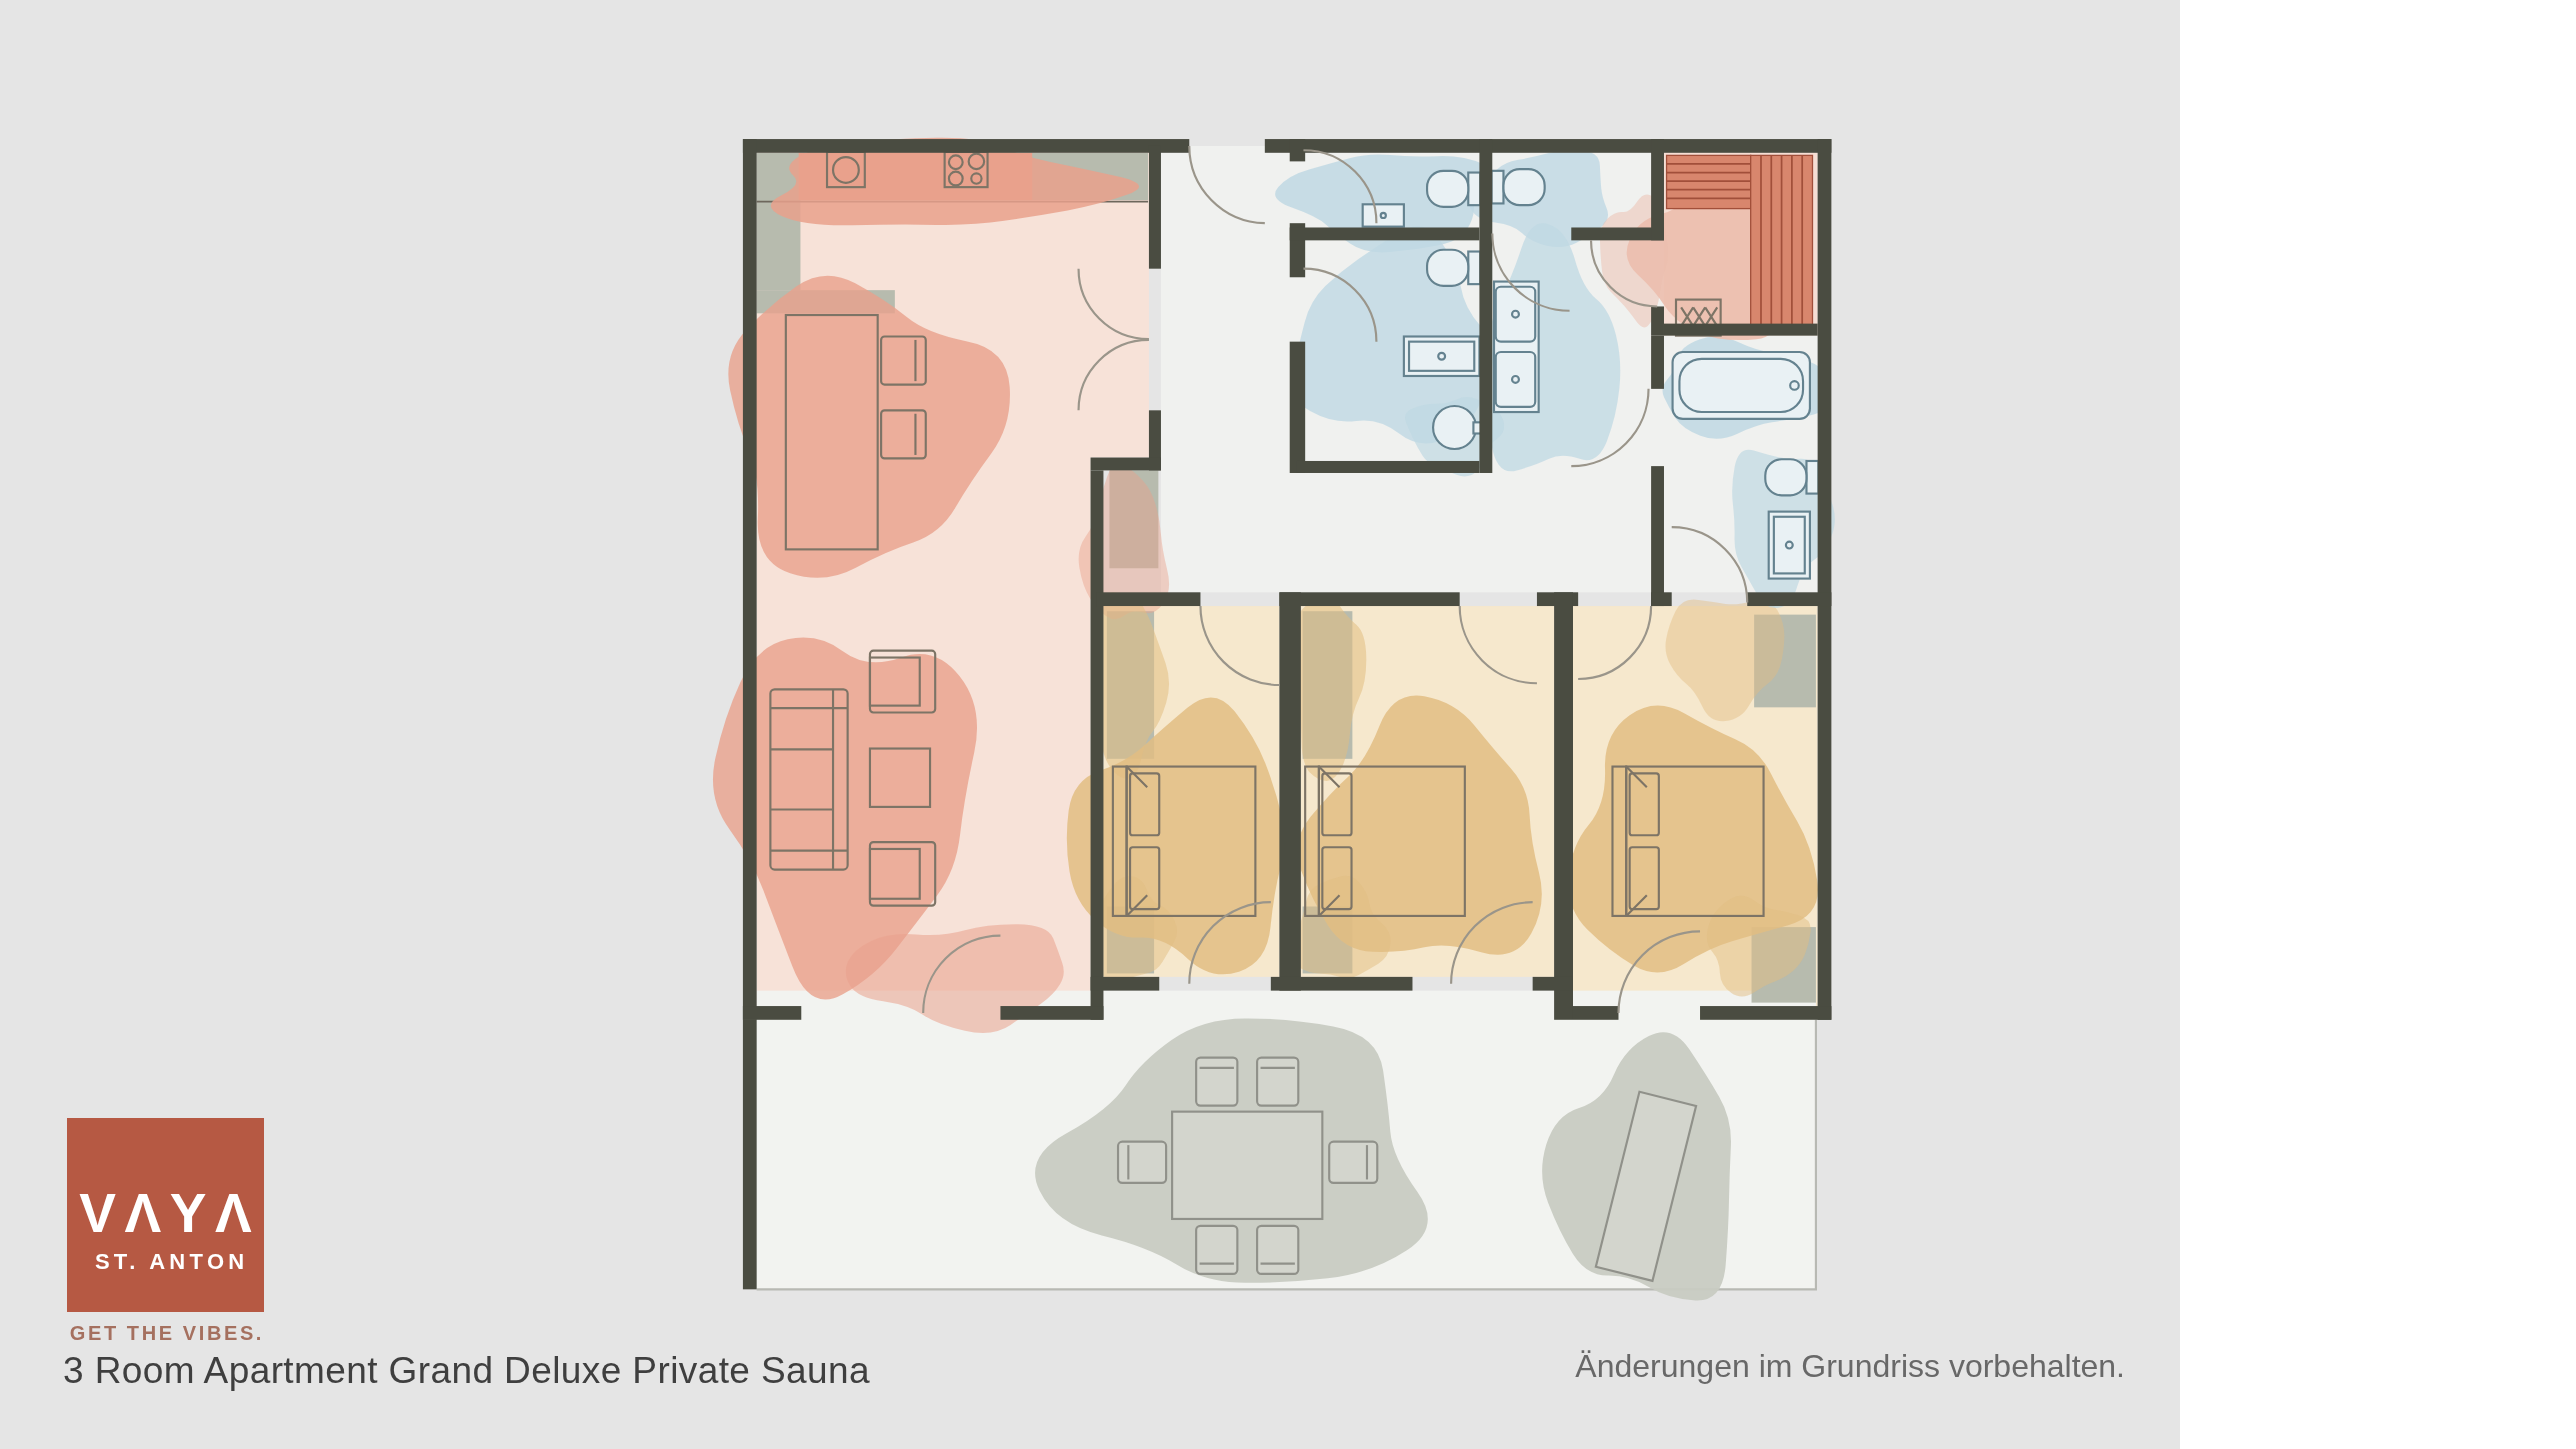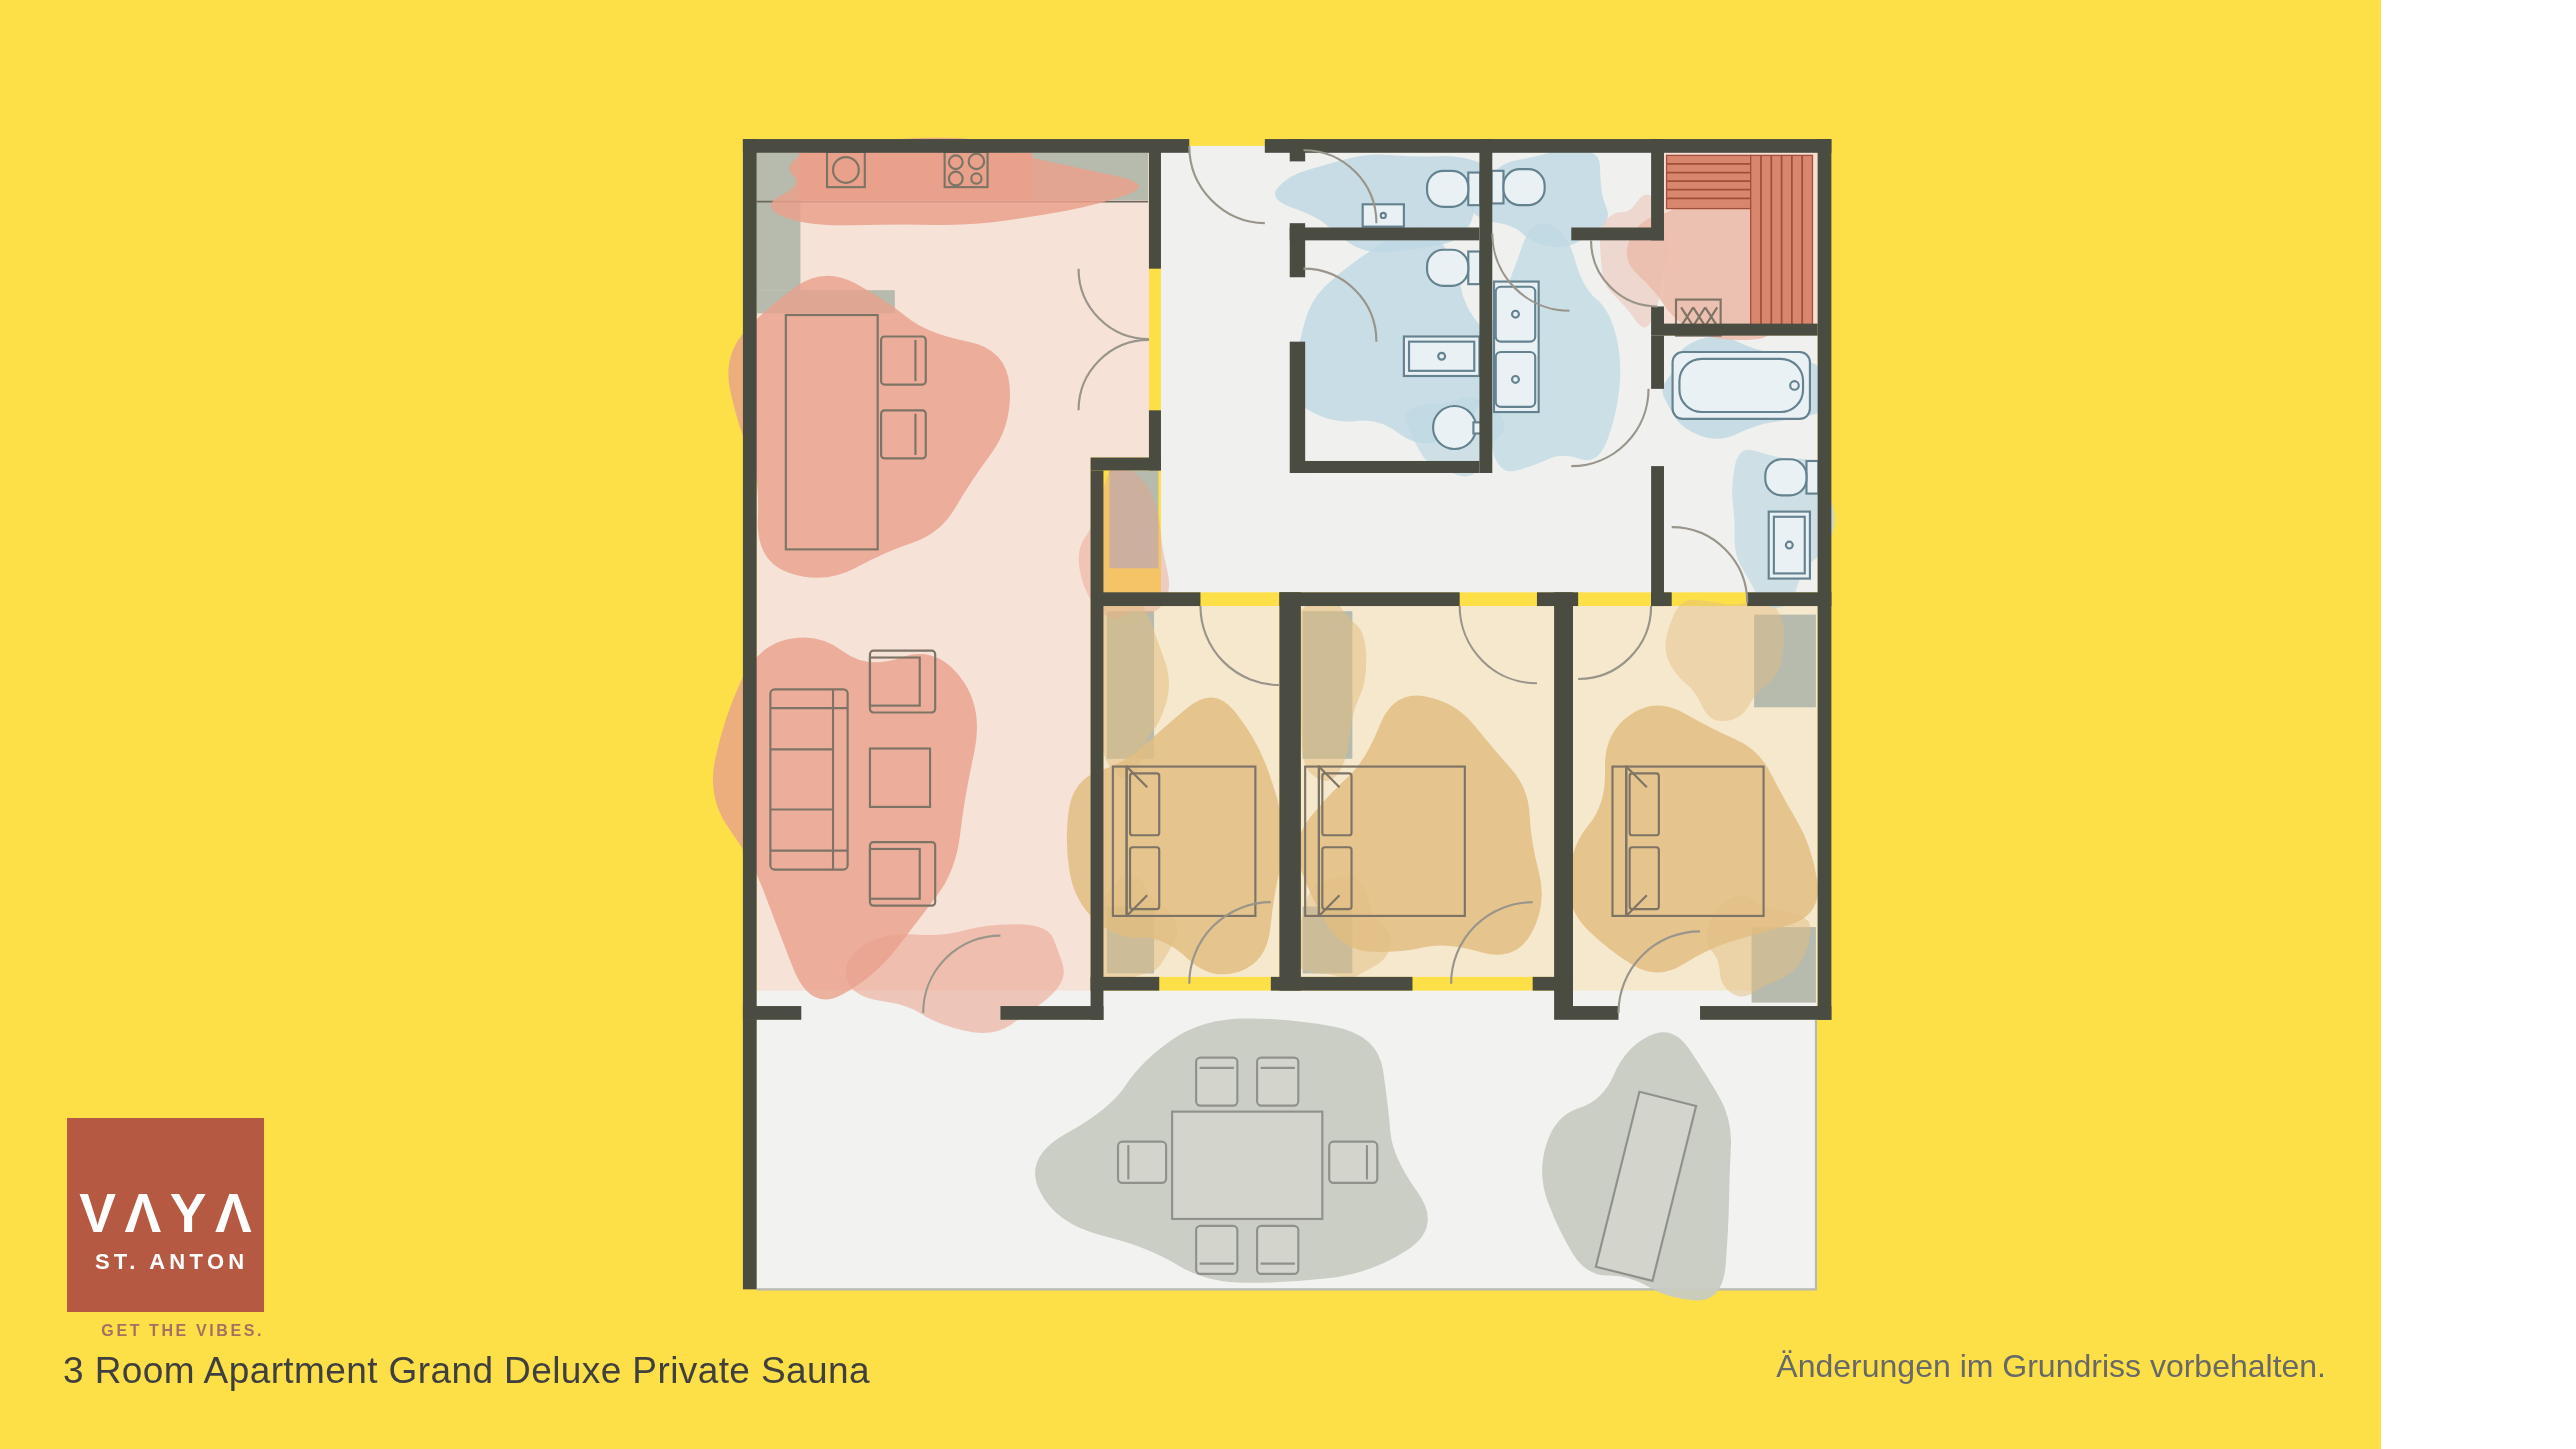--- a/index.html
+++ b/index.html
@@ -1,27 +1,27 @@
 <!DOCTYPE html>
 <html style="font-size:13.7px"><head>
 <meta charset="utf-8">
 <style>
   html,body{margin:0;padding:0;background:#fff;}
   body{font-family:"Liberation Sans",sans-serif;}
-  #stage{position:relative;width:2381px;height:1449px;background:#fde047;overflow:hidden;}
+  #stage{position:relative;width:2180px;height:1449px;background:#e5e5e5;overflow:hidden;}
   #plan-svg{position:absolute;left:0;top:0;}
   
   #logo-square{position:absolute;left:67px;top:1118px;width:197px;height:194px;
     background:#b65943;display:flex;flex-direction:column;align-items:center;justify-content:center;}
   #logo-word{color:#fff;font-size:55px;font-weight:bold;letter-spacing:8.6px;line-height:1;
     margin-top:31px;text-indent:8.6px;}
   #logo-sub{color:#fff;font-size:22px;font-weight:bold;letter-spacing:4.3px;align-self:flex-end;
     margin:8.6px 15.5px 0 0;}
   #logo-tagline{position:absolute;left:67px;top:1322px;width:197px;text-align:right;
-    color:#a5705f;font-size:16px;font-weight:bold;letter-spacing:2.6px;}
+    color:#a5705f;font-size:20px;font-weight:bold;letter-spacing:2.6px;}
   #page-title{position:absolute;left:63px;top:1350px;color:#3f3f3f;font-size:37px;
     letter-spacing:0.4px;white-space:nowrap;}
   #disclaimer{position:absolute;right:55px;top:1341px;text-align:right;color:#686868;
     font-size:32px;line-height:1.62;}
   .wall{fill:#4a4c41;}
   .arc{stroke:#9a958a;stroke-width:2.5;fill:none;}
   .furn{stroke:#7d7466;stroke-width:2.5;fill:none;}
   .fixt{stroke:#64828f;stroke-width:2.5;fill:#e9f1f4;}
   .gray{fill:#b7bbae;}
   .thinline{stroke:#6d675c;stroke-width:2;}

